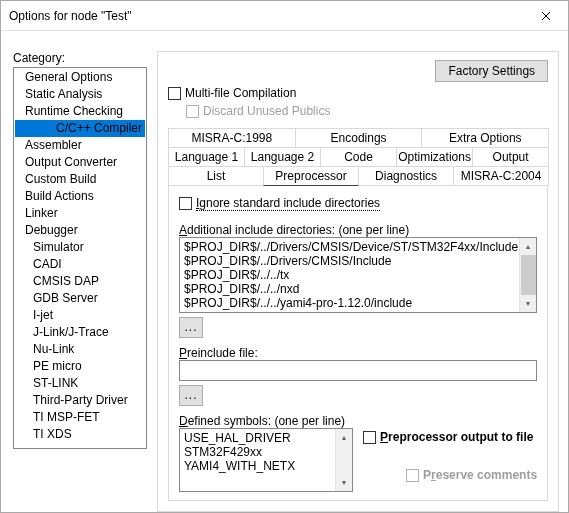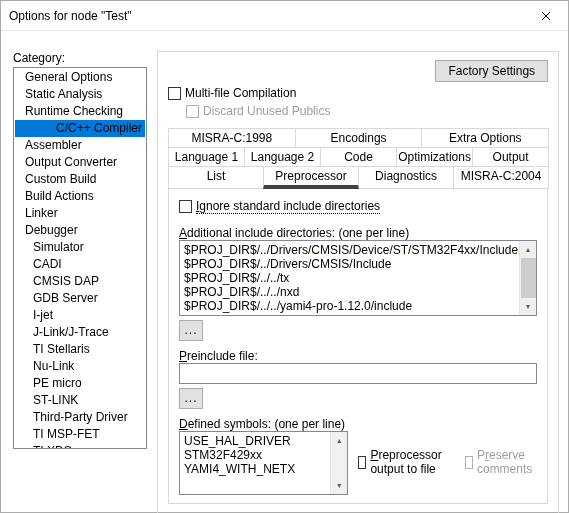--- a/index.html
+++ b/index.html
@@ -21,35 +21,35 @@
   .factory-row { display: flex; justify-content: flex-end; margin-bottom: 4px; }
   .btn { background: #e1e1e1; border: 1px solid #adadad; padding: 3px 12px; min-width: 60px; text-align: center; cursor: default; }
   .btn-primary { border: 2px solid #0078d7; padding: 2px 11px; }
   .cb-row { display: flex; align-items: center; gap: 4px; margin-bottom: 4px; }
   .cb { width:13px; height:13px; border:1px solid #333; background:#fff; display:inline-block; }
   .cb.disabled { border-color:#b0b0b0; }
   .disabled-text { color:#9e9e9e; }
   .tab-strip { display:flex; flex-wrap:wrap; margin-top:6px; }
   .tab-row { display:flex; width:100%; }
   .tab { border:1px solid #d9d9d9; padding:2px 0; text-align:center; background:#fff; font-size:12px; flex:1; margin-right:-1px; margin-bottom:-1px; }
-  .tab.active { background:#fff; border-bottom:4px solid #404040; position:relative; z-index:2; }
+  .tab.active { background:#fff; border-bottom:1px solid #404040; position:relative; z-index:2; }
   .tab-content { border:1px solid #d9d9d9; border-top:1px solid #d9d9d9; flex:1; padding:10px 10px 8px 10px; margin-top:0; display:flex; flex-direction:column; gap:8px; }
   .underlined-label { display:inline; border-bottom:1px dotted #000; padding-bottom:0px; }
   .label-plain { }
   .row-with-btn { display:flex; align-items:flex-start; gap:4px;flex-direction:column; }
   .textarea-box { flex:1; border:1px solid #828790; background:#fff; position:relative; font-size:12px; line-height:14px; padding:2px 18px 2px 4px; height:78px; overflow:hidden; }
   .textarea-line { white-space:nowrap; }
   .scroll-track { position:absolute; right:0; top:0; bottom:0; width:17px; background:#f0f0f0; border-left:1px solid #e5e5e5; display:flex; flex-direction:column; align-items:center; justify-content:space-between; }
   .scroll-arrow { width:17px; height:17px; display:flex; align-items:center; justify-content:center; color:#606060; font-size:8px;}
   .scroll-thumb { background:#cdcdcd; width:15px; margin:0 1px; }
   .small-btn { width:24px; height:21px; border:1px solid #adadad; background:#e1e1e1; text-align:center; line-height:18px; letter-spacing:1px; }
   .input-text { border:1px solid #828790; height:21px; width:100%; padding:2px 4px; background:#fff; }
   .lower-row { display:flex; gap:10px; }
   .defined-box { flex:1; border:1px solid #828790; height:64px; padding:2px 18px 2px 4px; position:relative; line-height:14px; }
-  .pp-col { flex:1; display:flex; gap:0; padding-top:0;}
+  .pp-col { flex:1; display:flex; flex-direction:column; gap:20px; padding-top:0;font-weight:bold;}
   .cb-sub { margin-left:18px;justify-content:flex-end; }
   .footer-buttons { display:flex; justify-content:flex-end; gap:6px; padding:8px 12px 12px 0; }
   .u { text-decoration: underline; }
   svg { display:block; }
 </style>
 </head>
 <body>
 
 <div class="window">
   <div class="titlebar">
@@ -75,21 +75,20 @@
             <div class="category-item indent1">Custom Build</div>
             <div class="category-item indent1">Build Actions</div>
             <div class="category-item indent1">Linker</div>
             <div class="category-item indent1">Debugger</div>
             <div class="category-item indent2">Simulator</div>
             <div class="category-item indent2">CADI</div>
             <div class="category-item indent2">CMSIS DAP</div>
             <div class="category-item indent2">GDB Server</div>
             <div class="category-item indent2">I-jet</div>
             <div class="category-item indent2">J-Link/J-Trace</div>
-            <div class="category-item indent2">TI Stellaris</div>
             <div class="category-item indent2">Nu-Link</div>
             <div class="category-item indent2">PE micro</div>
             <div class="category-item indent2">ST-LINK</div>
             <div class="category-item indent2">Third-Party Driver</div>
             <div class="category-item indent2">TI MSP-FET</div>
             <div class="category-item indent2">TI XDS</div>
           </div>
       </div>
 
       <div class="right-pane">

